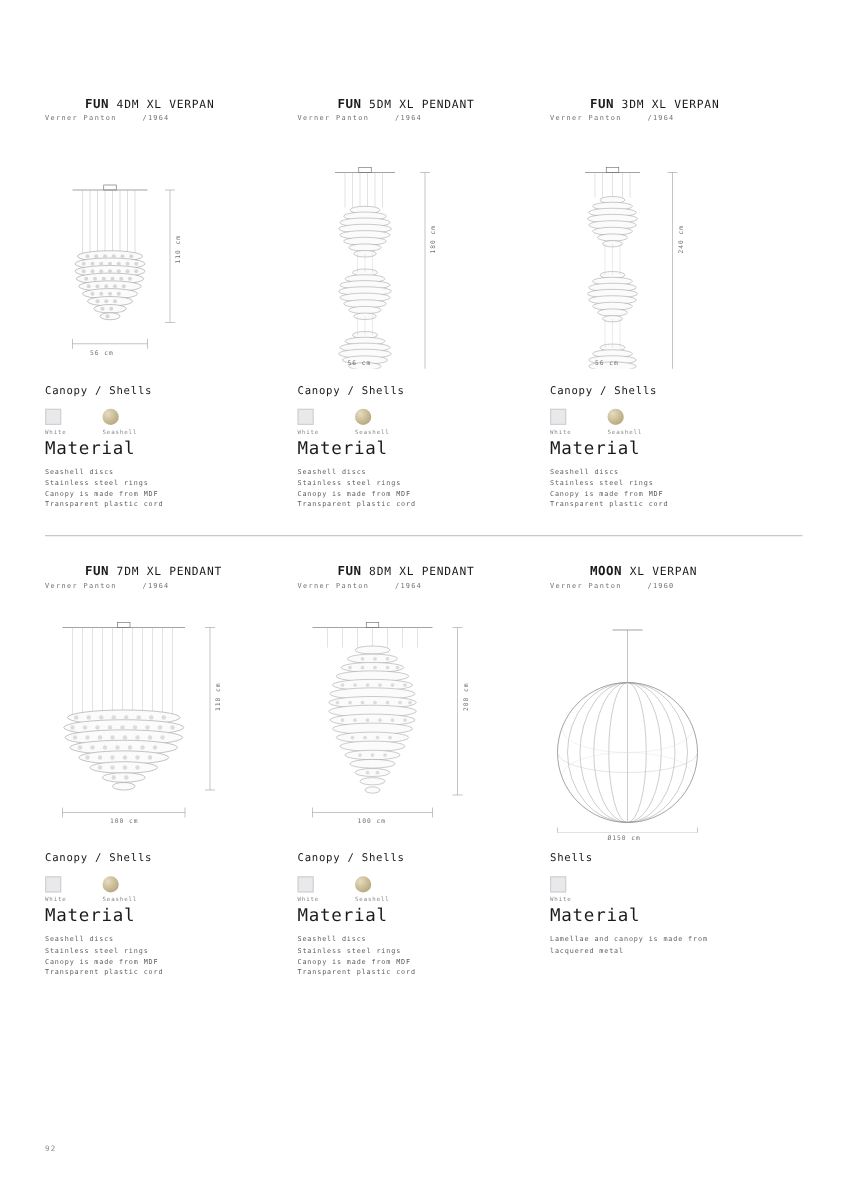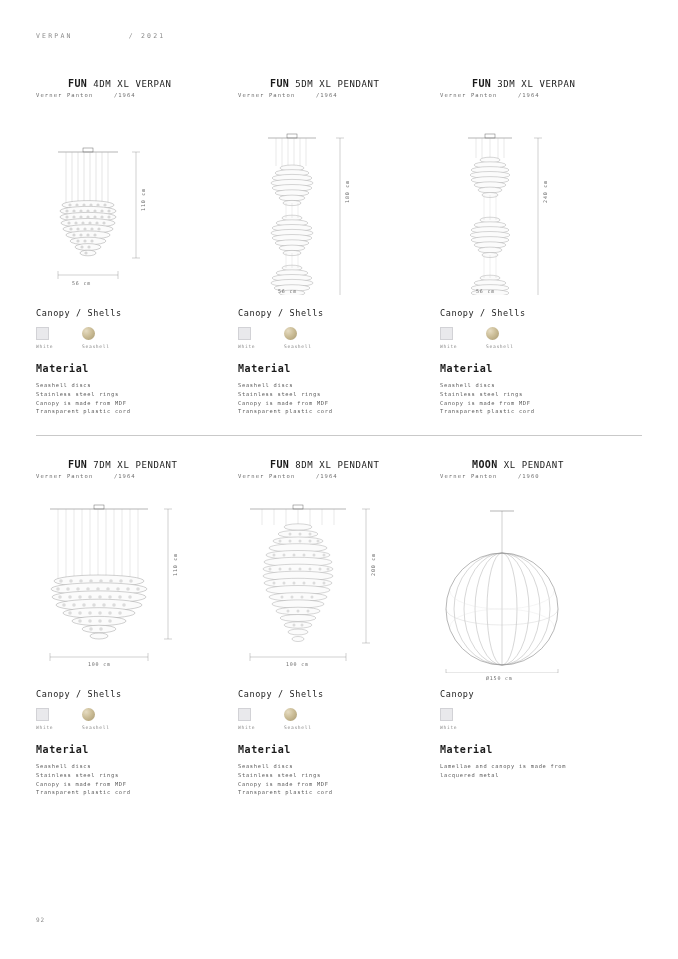--- a/index.html
+++ b/index.html
@@ -135,25 +135,24 @@
     background: radial-gradient(circle at 32% 30%, #e6dcc2 0%, #cbbd97 45%, #a79870 100%);
   }
   .sw-label {
     margin-top: 4px;
     font-size: 4.6px;
     letter-spacing: 0.7px;
     color: #8a8a8a;
   }
 
   .mat-title {
-    font-size: 10px;
+    font-size: 14px;
     letter-spacing: 0.6px;
     color: #1a1a1a;
-    margin-top: 14px;
-    font-weight: bold;
+    margin-top: 2px;
   }
   .mat-lines {
     margin-top: 7px;
     font-size: 5.4px;
     line-height: 1.62;
     letter-spacing: 0.7px;
     color: #5d5d5d;
   }
 
   
@@ -164,24 +163,20 @@
     font-size: 6px;
     letter-spacing: 1px;
     color: #8b8b8b;
   }
 </style>
 </head>
 <body>
 
 <div class="page">
 
-  <div class="page-header">
-    <span class="brand">VERPAN</span>
-    <span class="year">/ 2021</span>
-  </div>
 
   <div class="grid">
 
     <div class="row first">
 
       <div class="cell">
         <div class="prod-title">
           <span class="bold">FUN</span>
           <span>4DM XL VERPAN</span>
         </div>
@@ -684,21 +679,21 @@
         <div class="mat-title">Material</div>
         <div class="mat-lines" style="white-space:pre-line;">Seashell discs
 Stainless steel rings
 Canopy is made from MDF
 Transparent plastic cord</div>
       </div>
 
       <div class="cell">
         <div class="prod-title">
           <span class="bold">MOON</span>
-          <span>XL PENDANT</span>
+          <span>XL VERPAN</span>
         </div>
         <div class="prod-sub">
           <span class="designer">Verner Panton</span>
           <span class="year">/1960</span>
         </div>
 
         <div class="drawing">
           <svg width="180" height="182" viewBox="0 0 180 182">
             <g stroke="#6b6b6b" stroke-width="0.5" fill="none">
 
@@ -718,21 +713,21 @@
               <path d="M10 136 A52 18 0 0 1 114 136" stroke="#dcdcdc" stroke-width="0.3"></path>
 
               <line x1="6" y1="182" x2="118" y2="182" stroke="#8a8a8a" stroke-width="0.4"></line>
               <line x1="6" y1="178" x2="6" y2="186" stroke="#8a8a8a" stroke-width="0.4"></line>
               <line x1="118" y1="178" x2="118" y2="186" stroke="#8a8a8a" stroke-width="0.4"></line>
             </g>
           </svg>
           <span class="dim-label" style="left:46px; top:184px;">Ø150 cm</span>
         </div>
 
-        <div class="sec-title">Canopy</div>
+        <div class="sec-title">Shells</div>
         <div class="swatches">
           <div class="swatch-item">
             <div class="sw-box"></div>
             <div class="sw-label">White</div>
           </div>
         </div>
         <div class="mat-title">Material</div>
         <div class="mat-lines" style="white-space:pre-line;">Lamellae and canopy is made from
 lacquered metal</div>
       </div>

